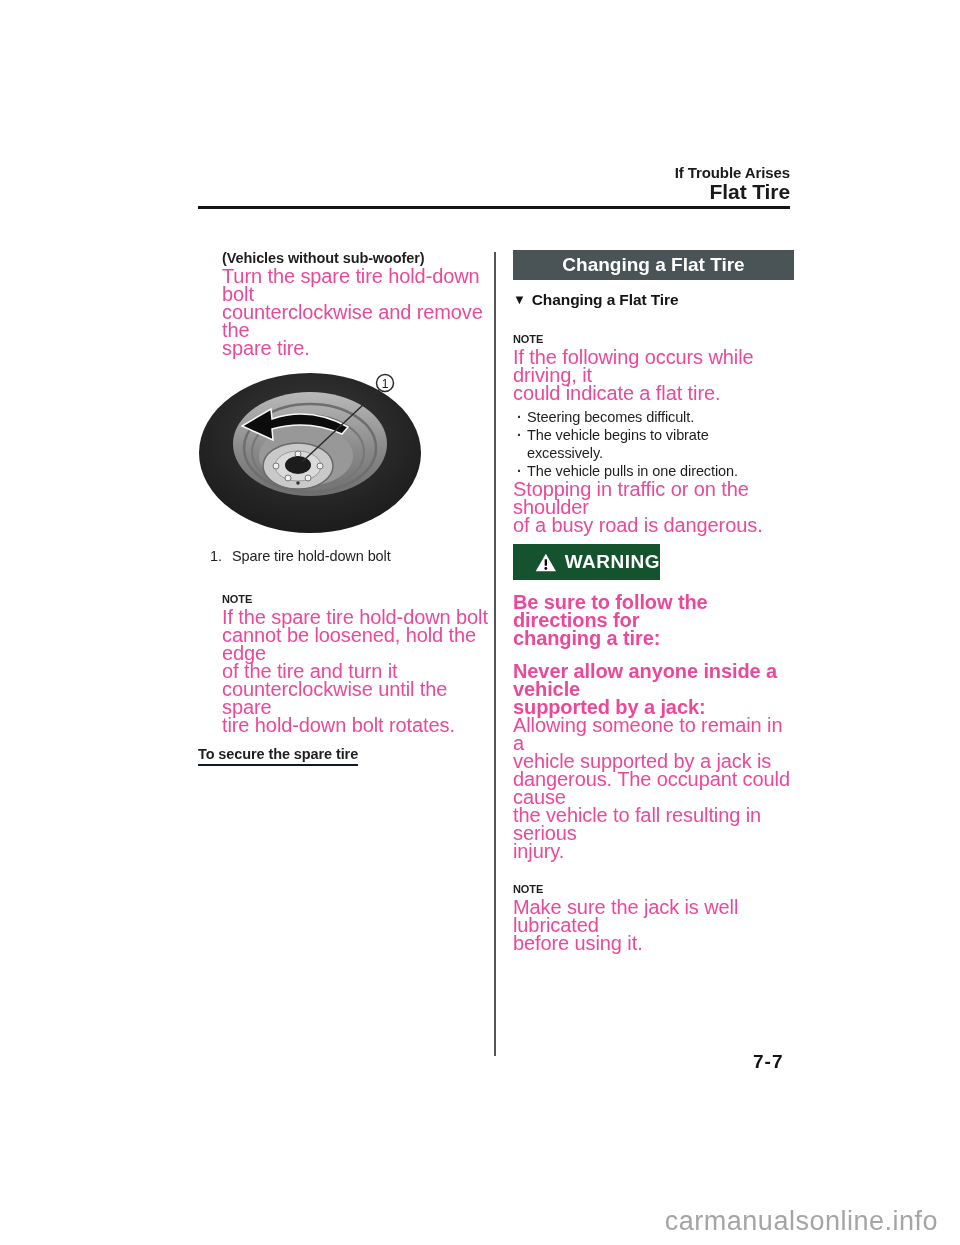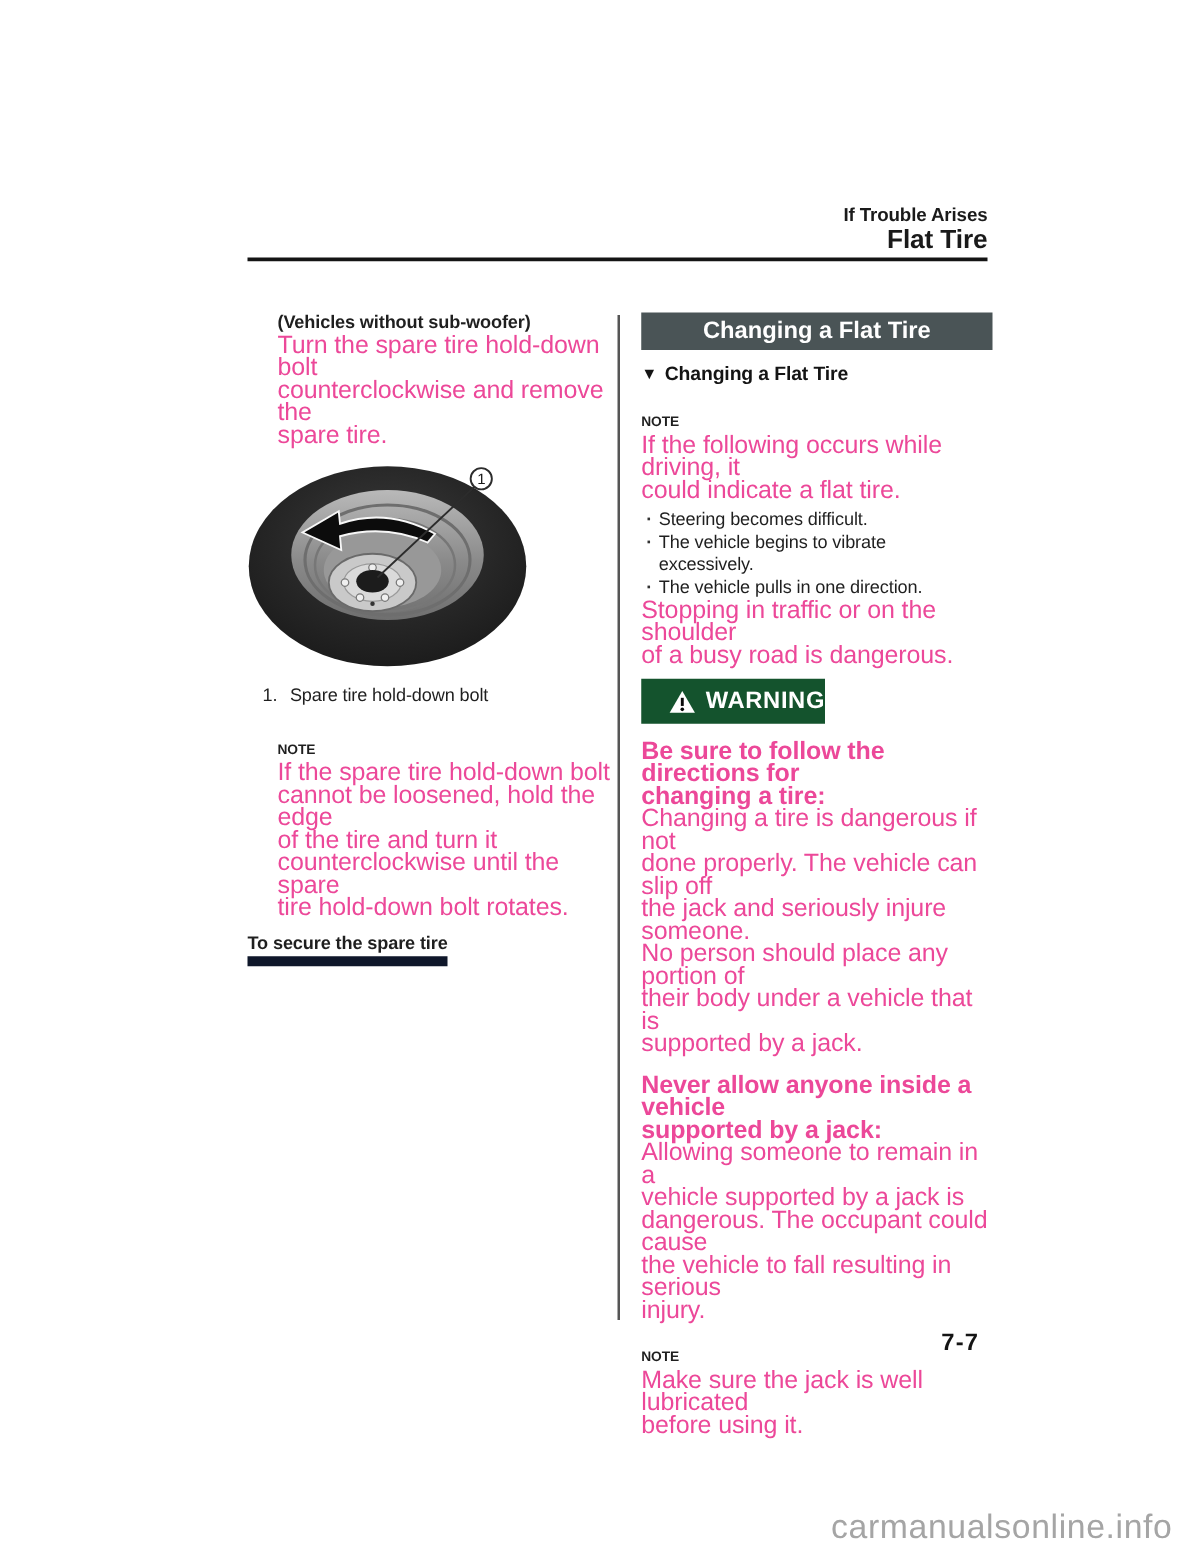--- a/index.html
+++ b/index.html
@@ -21,41 +21,41 @@
   
   .sub-head{margin-left:24px;font-size:14.5px;line-height:18px;font-weight:bold;}
   .intro{margin-left:24px;}
   .figure{margin-top:13px;margin-left:0;}
   .fig-caption{margin-top:7px;margin-left:12px;font-size:14.5px;line-height:18px;display:flex;}
   .fig-caption .num{margin-right:10px;}
   .note-block{margin-left:24px;}
   .note-label{font-size:11px;line-height:18px;font-weight:bold;}
   .note-l1{margin-top:25px;}
   .secure-head{margin-top:11px;display:inline-block;font-size:14.5px;line-height:18px;
-    font-weight:bold;border-bottom:8px solid #0f172a;padding-bottom:1px;}
+    font-weight:bold;border-bottom:2px solid #0f172a;padding-bottom:1px;}
   .secure-txt{margin-top:9px;}
   
   .sect-box{height:30px;background:#4a5456;color:#ffffff;text-align:center;
     font-size:19px;font-weight:bold;line-height:30px;letter-spacing:0;}
   .subsect{margin-top:10px;font-size:15.5px;font-weight:bold;line-height:19px;color:#141414;}
   .subsect .mark{font-size:13px;margin-right:6px;position:relative;top:-1px;}
   .note1-label{margin-top:20px;}
   .bullets{margin:6px 0 0 0;padding:0;list-style:none;}
   .bullets li{position:relative;padding-left:14px;font-size:14.5px;line-height:18px;display:flex;}
   .bullets li .dot{position:absolute;left:4px;top:0;font-weight:bold;color:#333;}
   .bullets li .btxt{white-space:pre-line;}
   .para1{margin-top:8px;}
   .warn-box{margin-top:10px;width:147px;height:36px;background:#14532d;display:flex;
     align-items:center;padding-left:22px;box-sizing:border-box;}
   .warn-box .w-label{color:#ffffff;font-size:19px;font-weight:bold;margin-left:8px;letter-spacing:0.5px;}
   .warn1-head{margin-top:13px;}
   .warn2-head{margin-top:15px;}
   .note2-label{margin-top:20px;}
   
-  .page-num{position:absolute;left:753px;top:1051px;font-size:19px;font-weight:bold;letter-spacing:1px;color:#141414;margin-top:13px;}
+  .page-num{position:absolute;left:753px;top:1051px;font-size:19px;font-weight:bold;letter-spacing:1px;color:#141414;}
   .watermark{position:absolute;right:22px;top:1206px;font-size:27px;color:#a5a5a5;letter-spacing:0.5px;}
 </style>
 </head>
 <body>
 
 <div class="page">
 
   <div class="hdr">
     <div class="sect">If Trouble Arises</div>
     <div class="title">Flat Tire</div>
@@ -163,26 +163,20 @@
       <svg width="26" height="23" viewBox="0 0 30 26">
         <path d="M15 1 L29 25 L1 25 Z" fill="#ffffff"></path>
         <rect x="13.4" y="8.5" width="3.2" height="9" fill="#0a0a0a"></rect>
         <circle cx="15" cy="21.3" r="2" fill="#0a0a0a"></circle>
       </svg>
       <span class="w-label">WARNING</span>
     </div>
 
     <div class="body-txt bold warn1-head">Be sure to follow the directions for
 changing a tire:</div>
-    <div class="body-txt">Changing a tire is dangerous if not
-done properly. The vehicle can slip off
-the jack and seriously injure someone.
-No person should place any portion of
-their body under a vehicle that is
-supported by a jack.</div>
 
     <div class="body-txt bold warn2-head">Never allow anyone inside a vehicle
 supported by a jack:</div>
     <div class="body-txt">Allowing someone to remain in a
 vehicle supported by a jack is
 dangerous. The occupant could cause
 the vehicle to fall resulting in serious
 injury.</div>
 
     <div class="note-label note2-label">NOTE</div>

